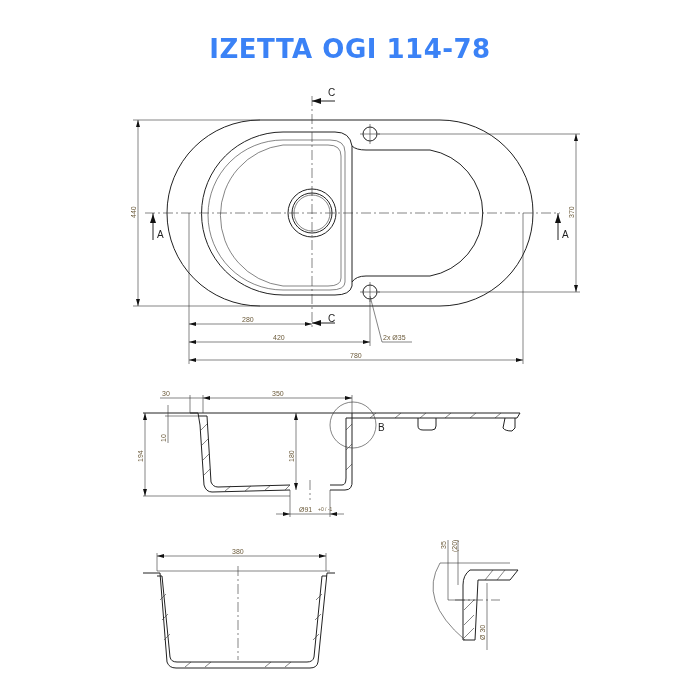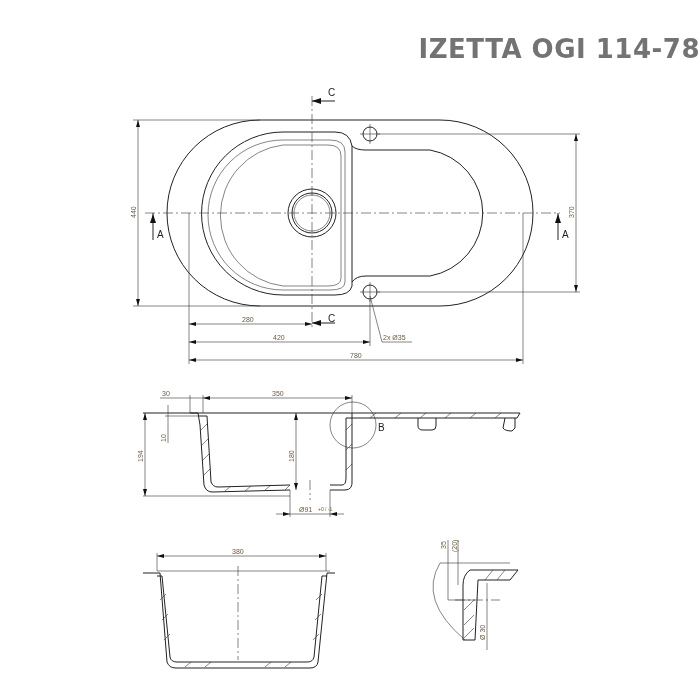--- a/index.html
+++ b/index.html
@@ -1,17 +1,17 @@
 <!DOCTYPE html>
 <html><head>
 <meta charset="utf-8">
 <style>
   html, body { margin:0; padding:0; background:#ffffff; }
   body { width:700px; height:700px; position:relative; overflow:hidden; font-family:"DejaVu Sans", sans-serif; }
-  #title { position:absolute; left:0; top:34px; width:700px; text-align:right; font-family:"DejaVu Sans", sans-serif; font-weight:bold; font-size:26px; color:#737373; letter-spacing:0.5px; }
+  #title { position:absolute; left:0; top:34px; width:700px; text-align:center; font-family:"DejaVu Sans", sans-serif; font-weight:bold; font-size:26px; color:#3b82f6; letter-spacing:0.5px; }
   svg { position:absolute; left:0; top:0; }
   .dim { font-family:"Liberation Sans", sans-serif; font-size:7px; fill:#6b5a3a; }
   .lbl { font-family:"Liberation Sans", sans-serif; font-size:10px; fill:#222; }
   .ln { stroke:#222; fill:none; stroke-width:1; }
   .thin { stroke:#333; fill:none; stroke-width:0.6; }
   .cl { stroke:#333; fill:none; stroke-width:0.6; stroke-dasharray:10 3 2 3; }
   .hatch { stroke:#333; stroke-width:0.6; }
 </style>
 </head>
 <body>

